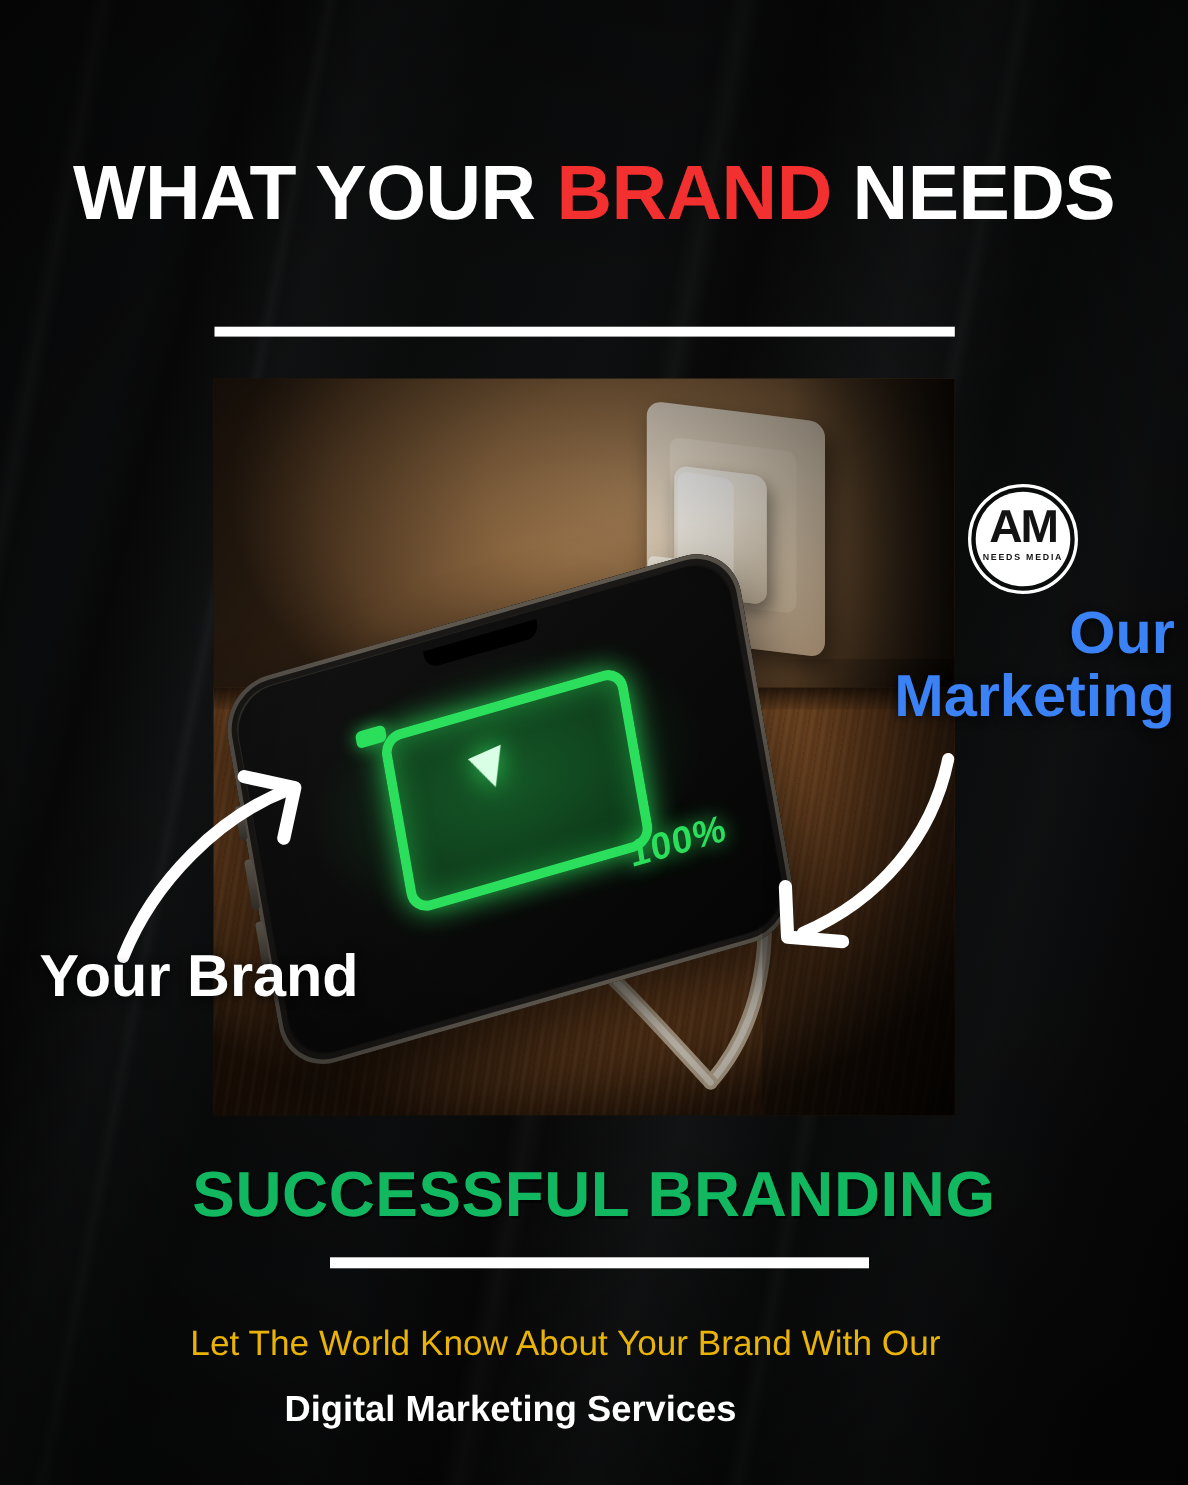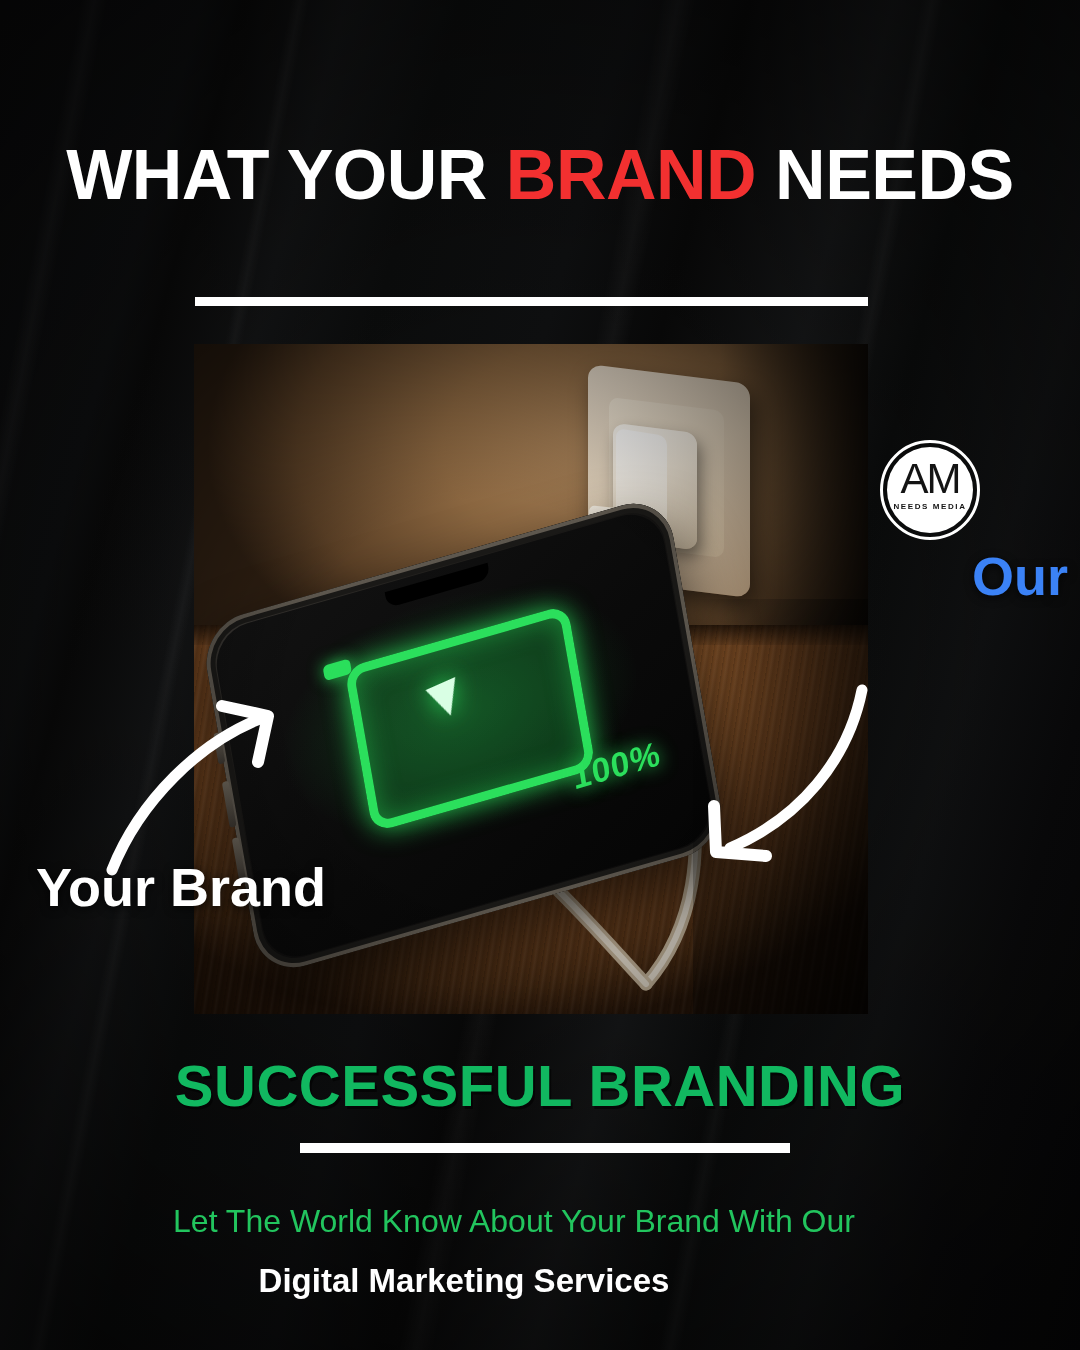--- a/index.html
+++ b/index.html
@@ -336,21 +336,21 @@
     inset: 7px;
     border-radius: 50%;
     background: #ffffff;
   }
   .logo-mono {
     position: absolute;
     left: 0; right: 0;
     top: 18px;
     text-align: center;
     font-size: 42px;
-    font-weight: normal;
+    font-weight: bold;
     color: #131313;
     letter-spacing: -2px;
     line-height: 1;
   }
   .logo-sub {
     position: absolute;
     left: 0; right: 0;
     top: 62px;
     text-align: center;
     font-size: 8px;
@@ -374,21 +374,21 @@
     white-space: nowrap;
   }
   .tagline-1 {
     position: absolute;
     left: 0;
     top: 1203px;
     width: 1028px;
     text-align: center;
     font-size: 32px;
     font-weight: normal;
-    color: #22c55e;
+    color: #eab308;
     white-space: nowrap;
   }
   .tagline-2 {
     position: absolute;
     left: 0;
     top: 1262px;
     width: 928px;
     text-align: center;
     font-size: 33px;
     font-weight: bold;
@@ -461,20 +461,21 @@
     <path d="M 112 870 C 140 800, 200 742, 262 718" fill="none" stroke="#ffffff" stroke-width="11" stroke-linecap="round"></path>
     <path d="M 222 706 L 268 716 L 258 762" fill="none" stroke="#ffffff" stroke-width="12" stroke-linecap="round" stroke-linejoin="round"></path>
 
     <path d="M 862 690 C 848 760, 800 818, 730 848" fill="none" stroke="#ffffff" stroke-width="11" stroke-linecap="round"></path>
     <path d="M 714 806 L 716 852 L 766 856" fill="none" stroke="#ffffff" stroke-width="12" stroke-linecap="round" stroke-linejoin="round"></path>
   </svg>
 
   <div class="label-your-brand">Your Brand</div>
   <div class="label-our-marketing">
     <div>Our</div>
+    <div>Marketing</div>
   </div>
 
   <div class="logo">
     <div class="logo-ring"></div>
     <div class="logo-disc"></div>
     <div class="logo-mono">AM</div>
     <div class="logo-sub">NEEDS MEDIA</div>
   </div>
 
   <div class="subhead">SUCCESSFUL BRANDING</div>

